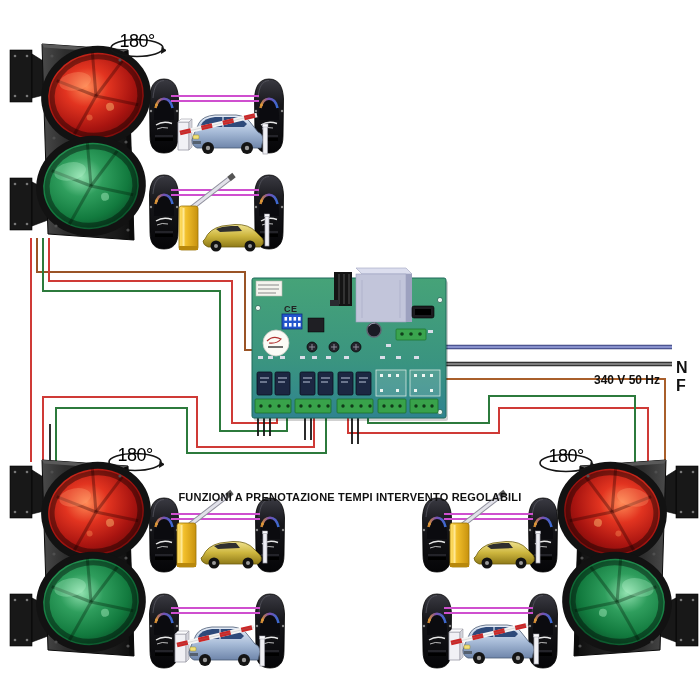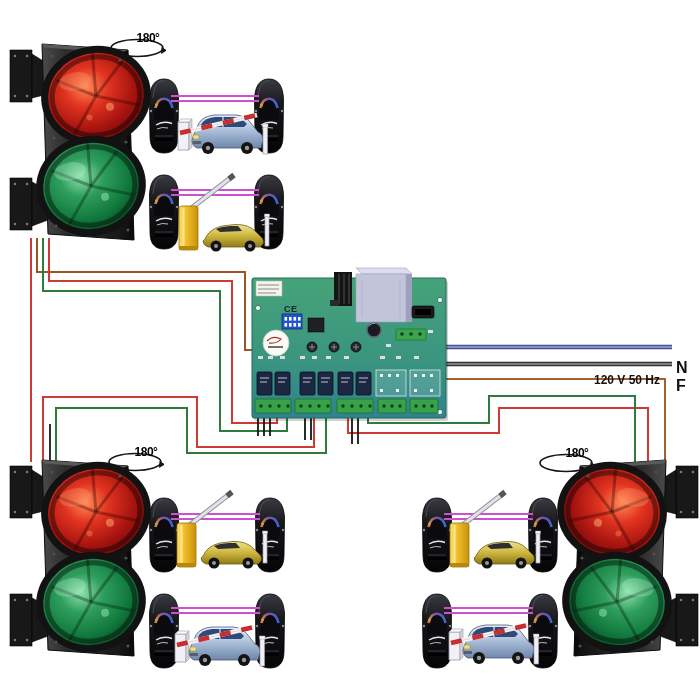--- a/index.html
+++ b/index.html
@@ -2,22 +2,22 @@
 <html><head>
 <meta charset="utf-8">
 <style>
   html,body{margin:0;padding:0;background:#fff;}
   #stage{position:relative;width:700px;height:700px;background:#fff;overflow:hidden;
          font-family:"Liberation Sans",sans-serif;}
   #gfx{position:absolute;left:0;top:0;}
   .lbl{position:absolute;color:#111;white-space:nowrap;margin-top:24px;}
   .deg{position:absolute;width:58px;height:28px;}
   .deg svg{position:absolute;left:0;top:0;}
-  .deg span{position:absolute;left:11px;top:0;width:100%;text-align:center;
-            font-size:12px;font-weight:bold;letter-spacing:-0.5px;}
+  .deg span{position:absolute;left:0;top:0;width:100%;text-align:center;
+            font-size:18px;font-weight:normal;letter-spacing:-0.5px;}
   .caption{left:150px;top:467px;width:400px;text-align:center;
            font-size:11px;font-weight:bold;letter-spacing:0.2px;}
   .vlabel{left:556px;top:349px;width:104px;text-align:right;font-size:12px;font-weight:bold;}
   .nlabel{left:676px;top:335px;font-size:16px;font-weight:bold;}
   .flabel{left:676px;top:353px;font-size:16px;font-weight:bold;}
   .celabel{left:284px;top:280px;font-size:9px;font-weight:bold;color:#222;letter-spacing:0.5px;}
 </style>
 </head>
 <body>
 
@@ -457,18 +457,19 @@
   <span>180°</span>
 </div>
 <div class="deg" style="left:537px;top:446px;">
   <svg width="58" height="28">
     <ellipse cx="29" cy="17" rx="26" ry="8.5" fill="none" stroke="#151515" stroke-width="1.6"></ellipse>
     <polygon points="53,23 59,19.5 53.5,16" fill="#151515"></polygon>
   </svg>
   <span>180°</span>
 </div>
 
-<div class="lbl vlabel">120 V 50 Hz</div>
+<div class="lbl caption">FUNZIONI A PRENOTAZIONE TEMPI INTERVENTO REGOLABILI</div>
+<div class="lbl vlabel">340 V 50 Hz</div>
 <div class="lbl nlabel">N</div>
 <div class="lbl flabel">F</div>
 <div class="lbl celabel">CE</div>
 
 </div>
 
 </body></html>

